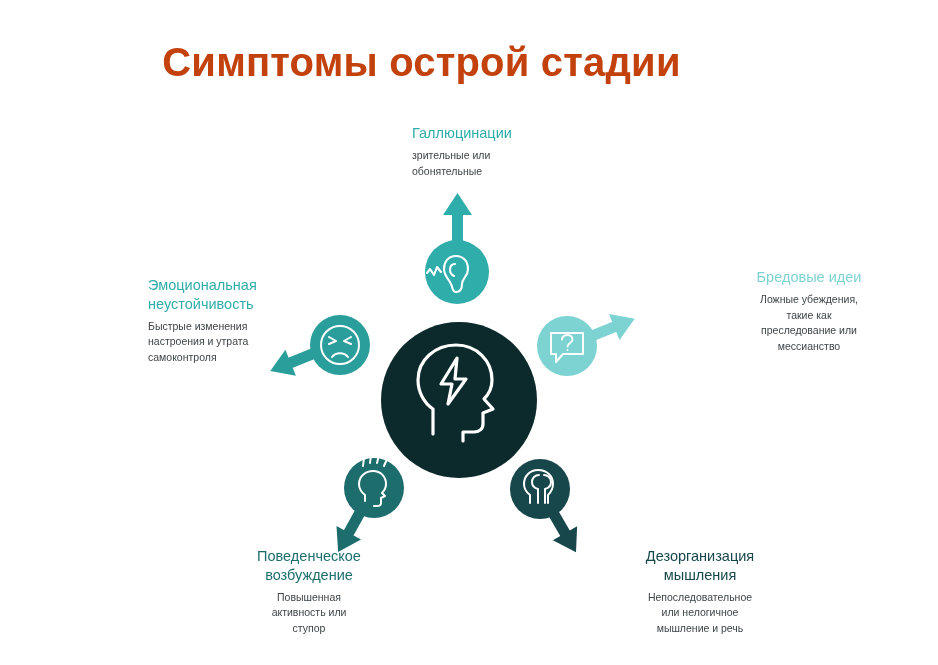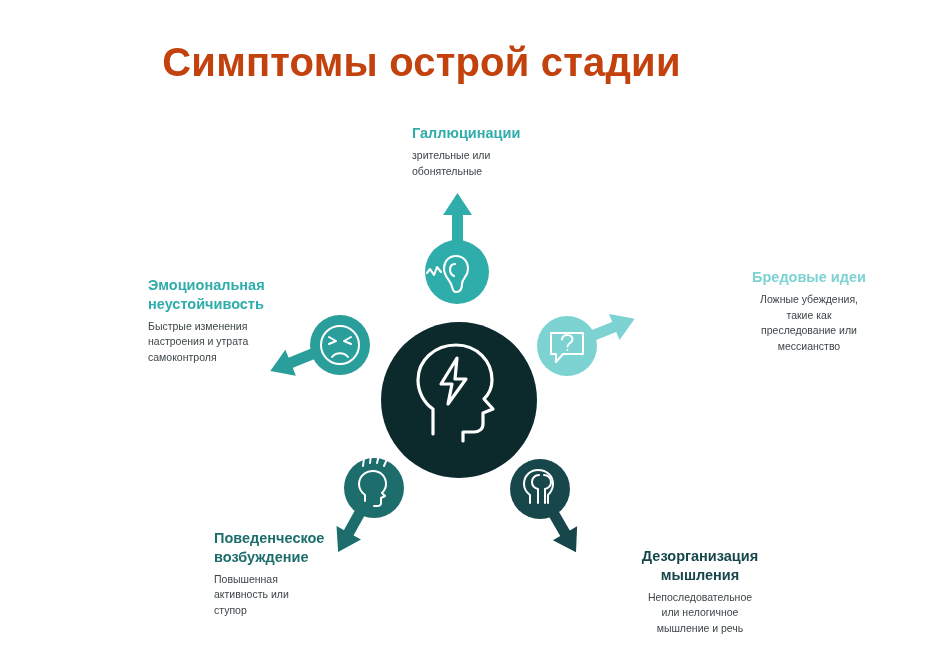--- a/index.html
+++ b/index.html
@@ -34,35 +34,35 @@
     font-weight: bold;
     color: #c2410c;
     letter-spacing: 0.2px;
     line-height: 1.1;
   }
 
   
   .callout { position: absolute; }
   .callout .c-head {
     font-size: 14.5px;
-    font-weight: bold;
+    font-weight: normal;
     line-height: 1.3;
     margin-bottom: 5px;
   }
   .callout .c-body {
     font-size: 10.5px;
     font-weight: normal;
     color: #3d4548;
     line-height: 1.5;
   }
 
   .callout.hallucinations { left: 412px;  top: 124px; width: 180px; text-align: left; }
   .callout.emotional      { left: 148px;  top: 276px; width: 170px; text-align: left; }
   .callout.delusions      { left: 666px;  top: 268px; width: 190px; text-align: center; margin-left: 48px; }
-  .callout.behavioral     { left: 214px;  top: 529px; width: 190px; text-align: left; }
+  .callout.behavioral     { left: 214px;  top: 547px; width: 190px; text-align: center; }
   .callout.disorganized   { left: 600px;  top: 547px; width: 200px; text-align: center; }
 
   
   .graphic {
     position: absolute;
     left: 0;
     top: 0;
     width: 938px;
     height: 665px;
     pointer-events: none;

